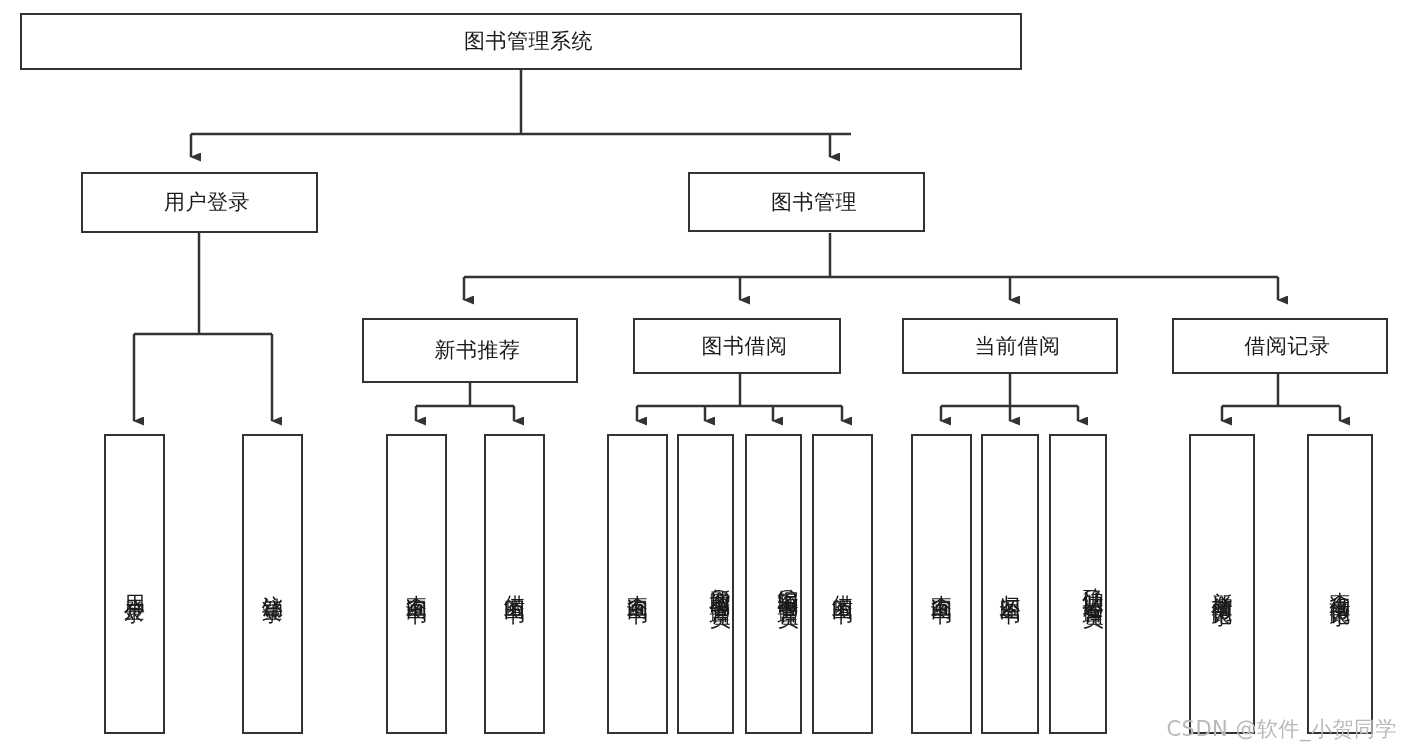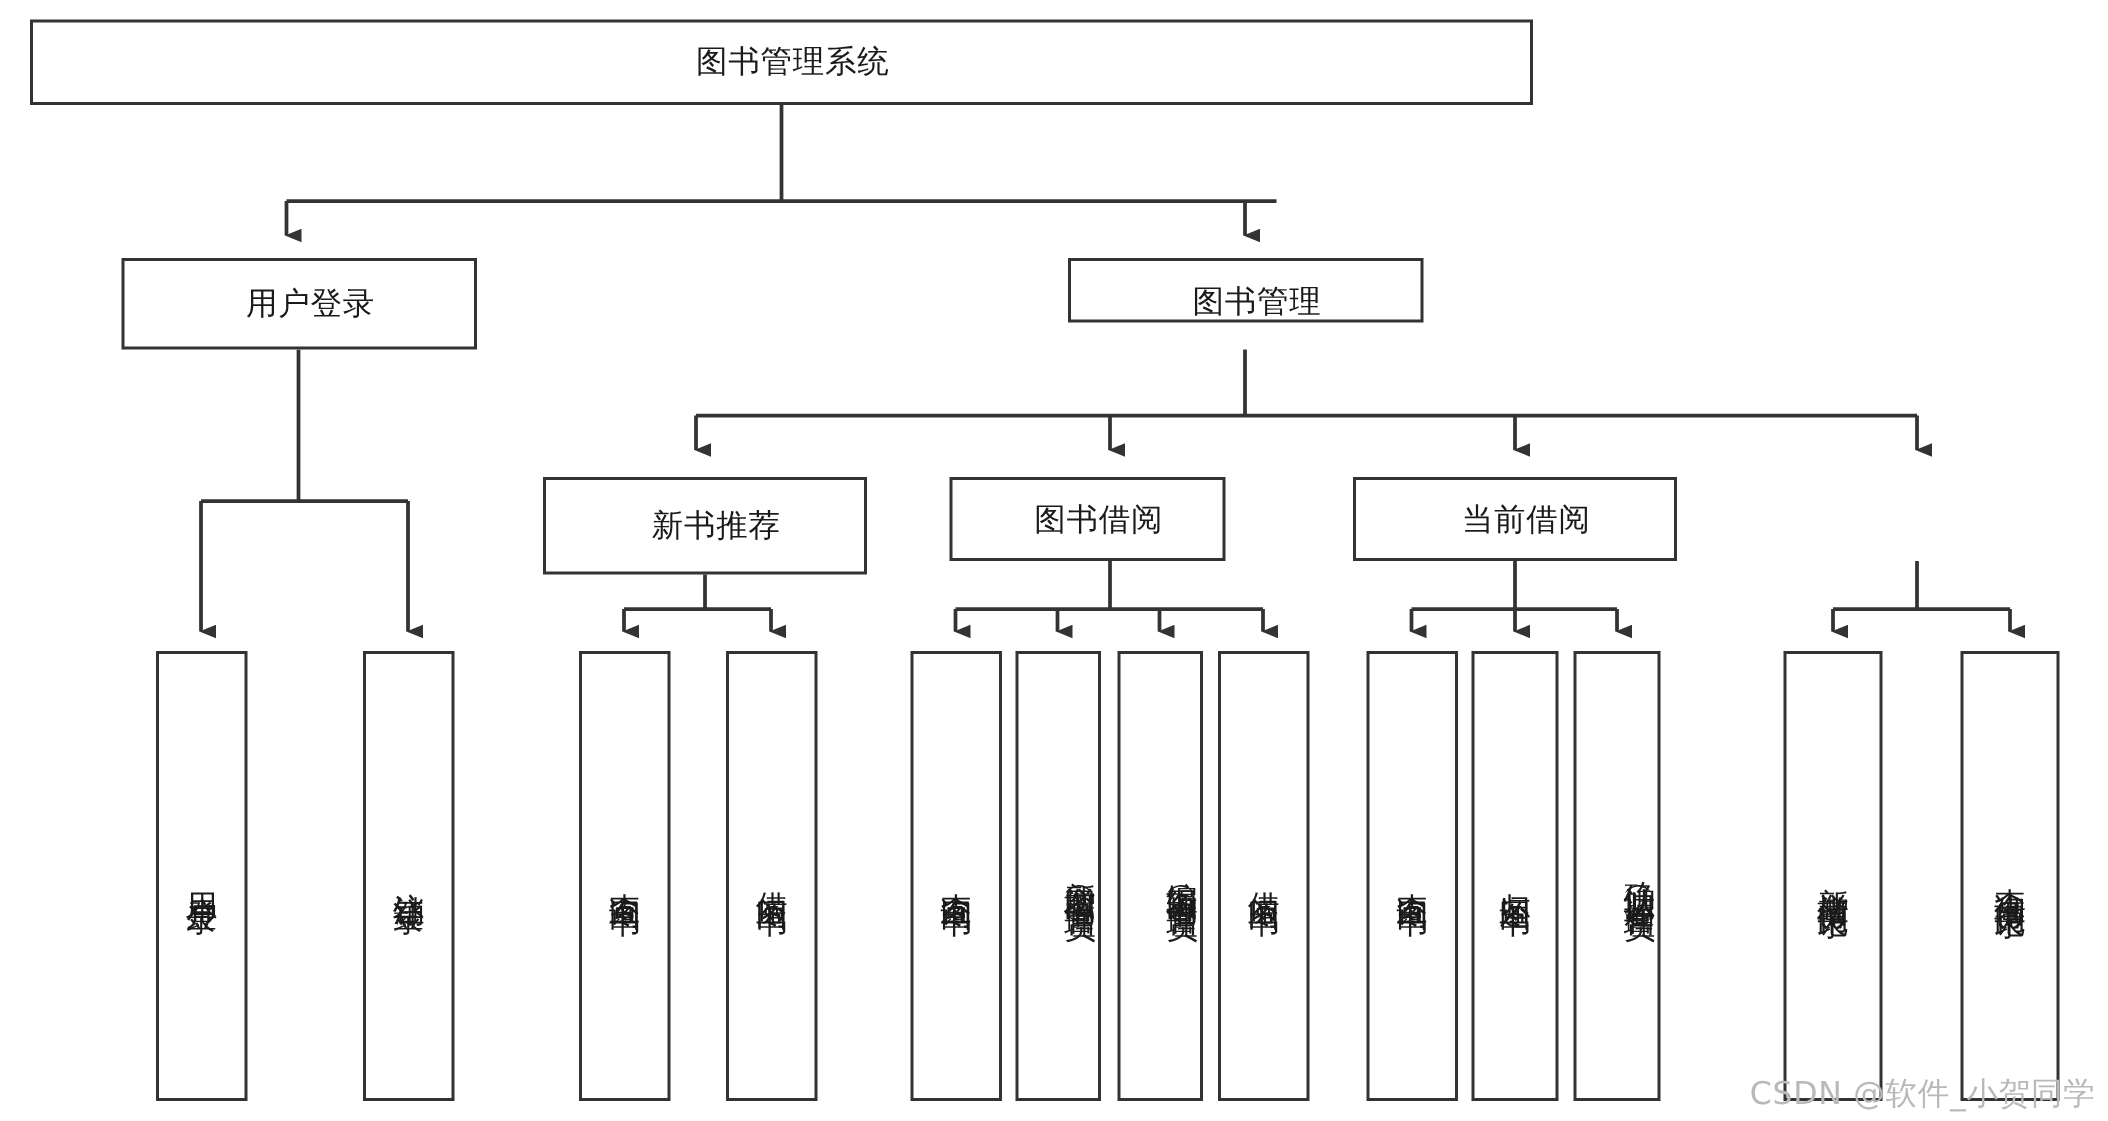--- a/index.html
+++ b/index.html
@@ -125,36 +125,39 @@
   </svg>
 
   <div class="node horiz" style="left:20px; top:13px; width:1002px; height:57px;">
     <span class="node-label">图书管理系统</span>
   </div>
 
   <div class="node horiz" style="left:81px; top:172px; width:237px; height:61px;">
     <span class="node-label">用户登录</span>
   </div>
 
-  <div class="node horiz" style="left:712px; top:172px; width:237px; height:43px;align-items:flex-end;">
+  <div class="node horiz" style="left:688px; top:172px; width:237px; height:60px;">
     <span class="node-label">图书管理</span>
   </div>
 
   <div class="node horiz" style="left:362px; top:318px; width:216px; height:65px;">
     <span class="node-label">新书推荐</span>
   </div>
 
-  <div class="node horiz" style="left:633px; top:318px; width:184px; height:56px;">
+  <div class="node horiz" style="left:633px; top:318px; width:208px; height:56px;">
     <span class="node-label">图书借阅</span>
   </div>
 
   <div class="node horiz" style="left:902px; top:318px; width:216px; height:56px;">
     <span class="node-label">当前借阅</span>
   </div>
 
+  <div class="node horiz" style="left:1172px; top:318px; width:216px; height:56px;">
+    <span class="node-label">借阅记录</span>
+  </div>
 
   <div class="node vert midalign" style="left:104px; top:434px; width:61px; height:300px;">
     <span class="node-label">用户登录</span>
   </div>
 
   <div class="node vert midalign" style="left:242px; top:434px; width:61px; height:300px;">
     <span class="node-label">注销登录</span>
   </div>
 
   <div class="node vert midalign" style="left:386px; top:434px; width:61px; height:300px;">

